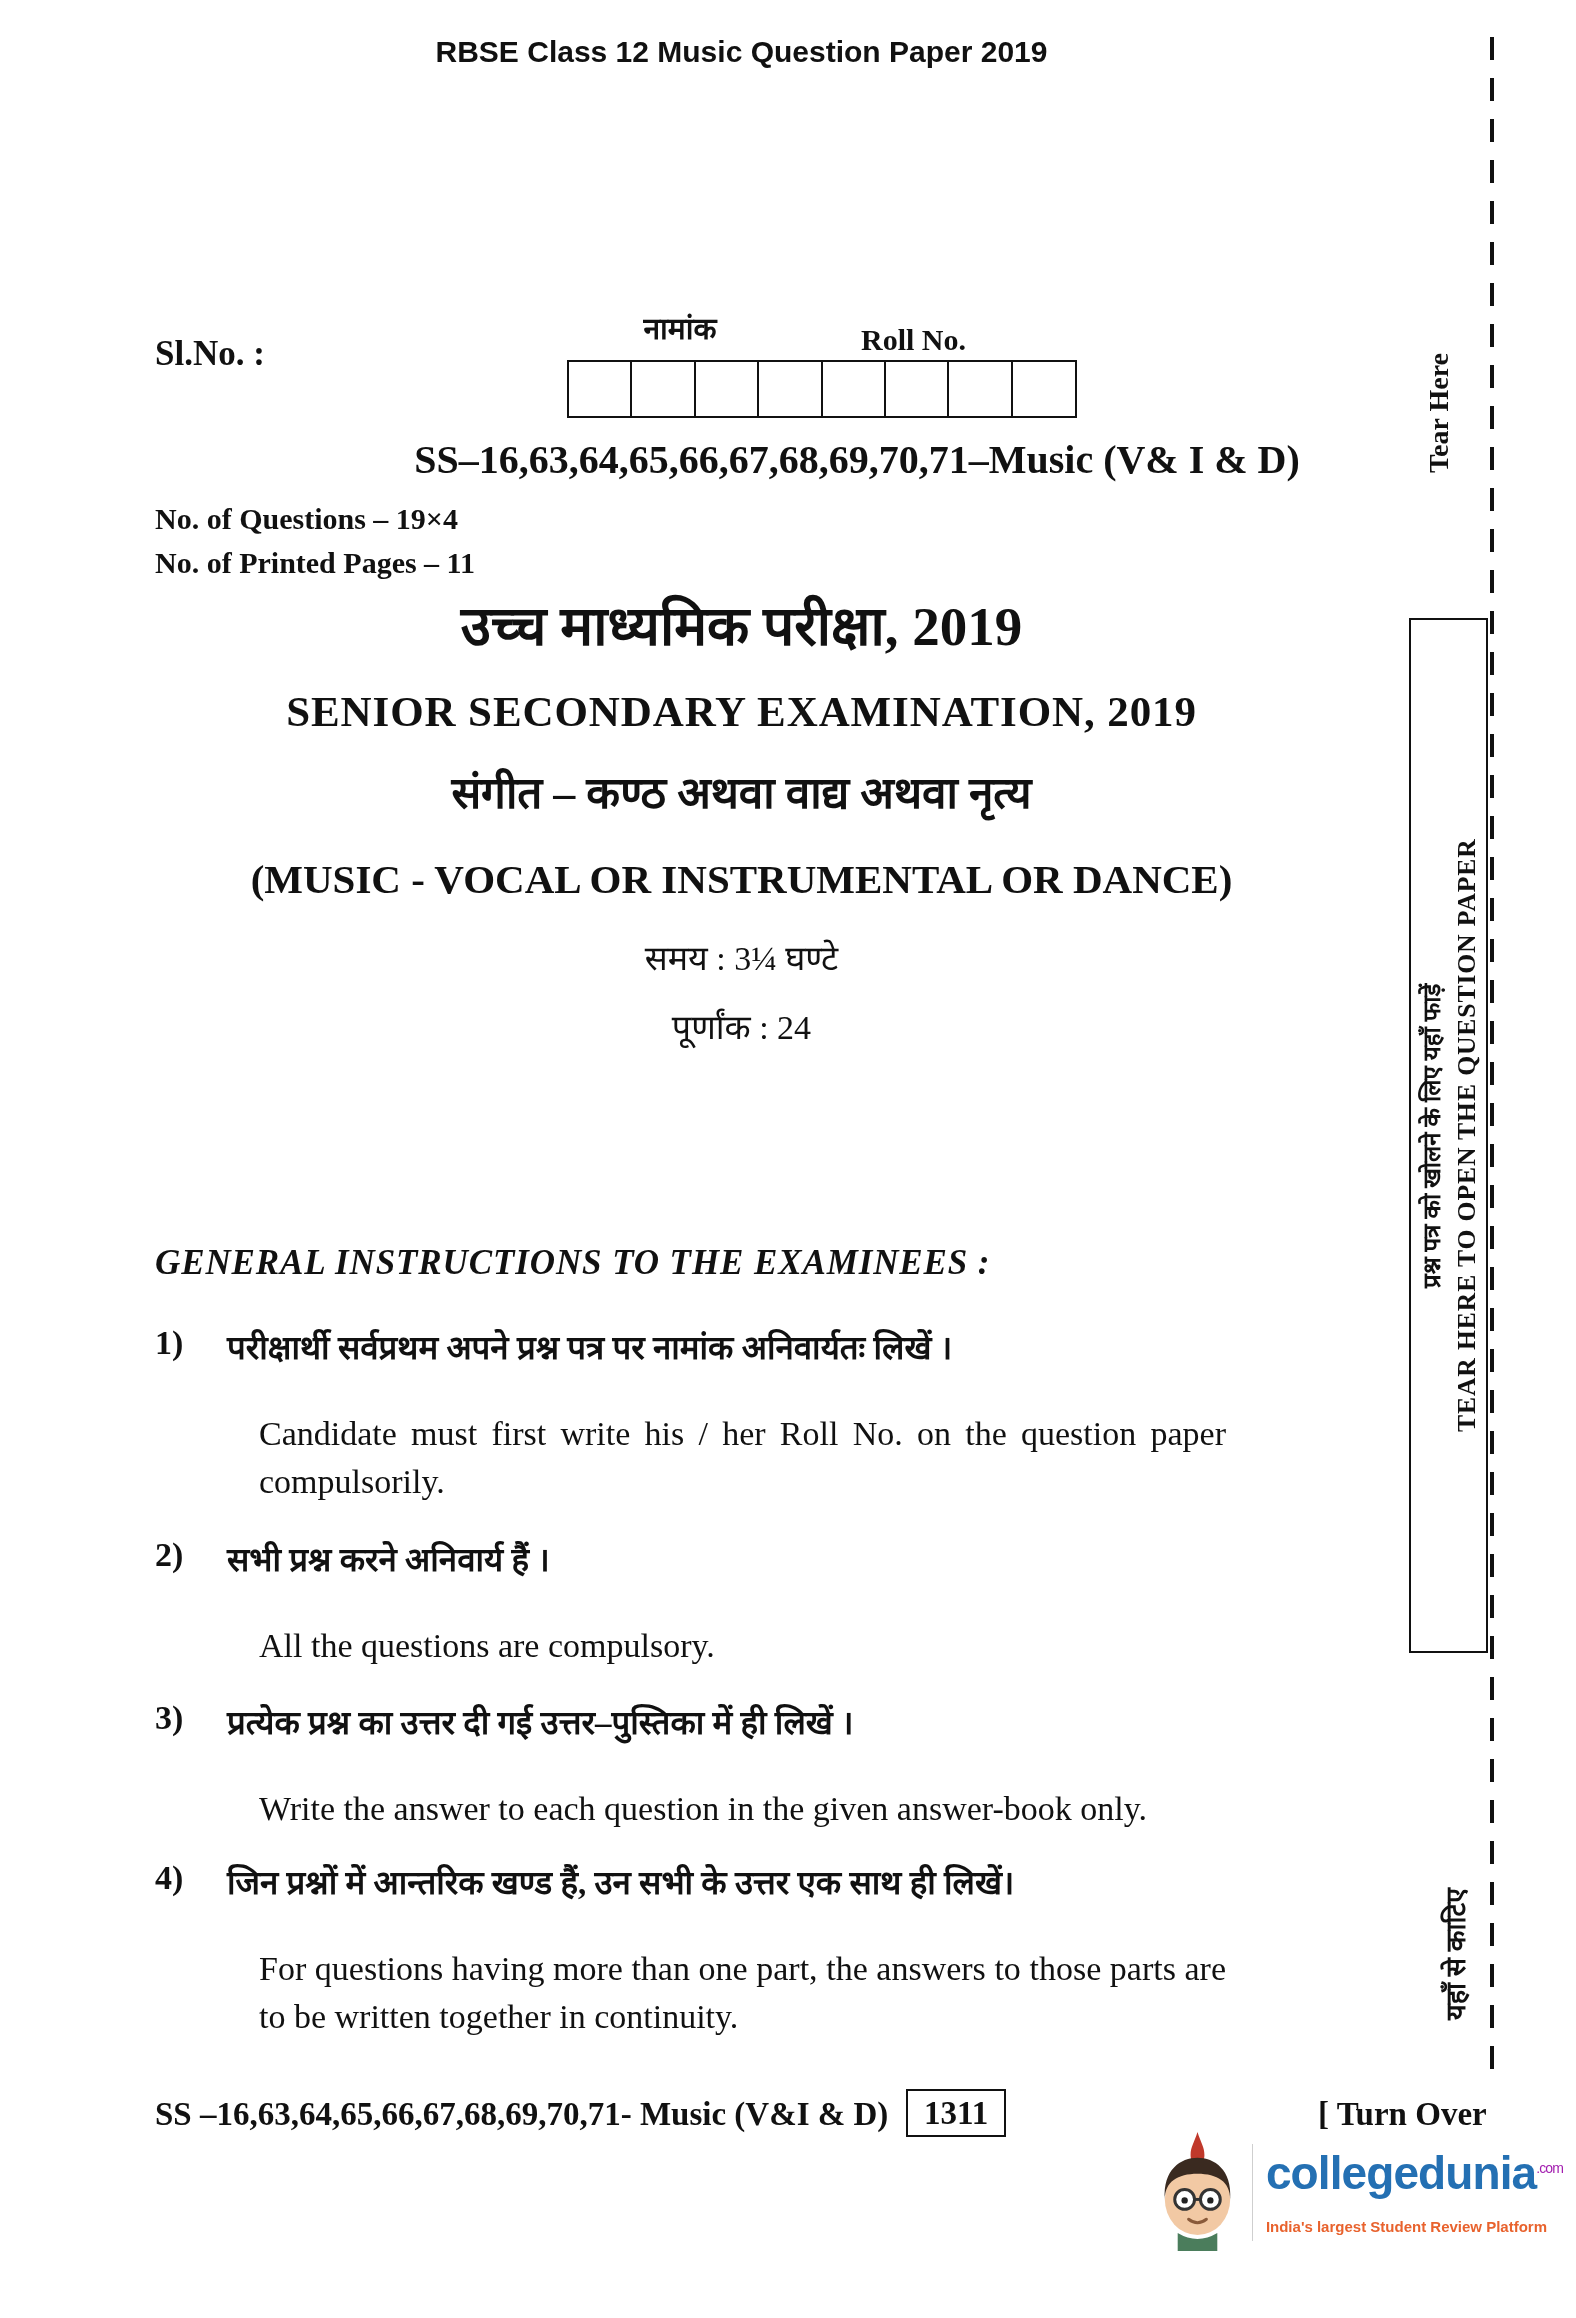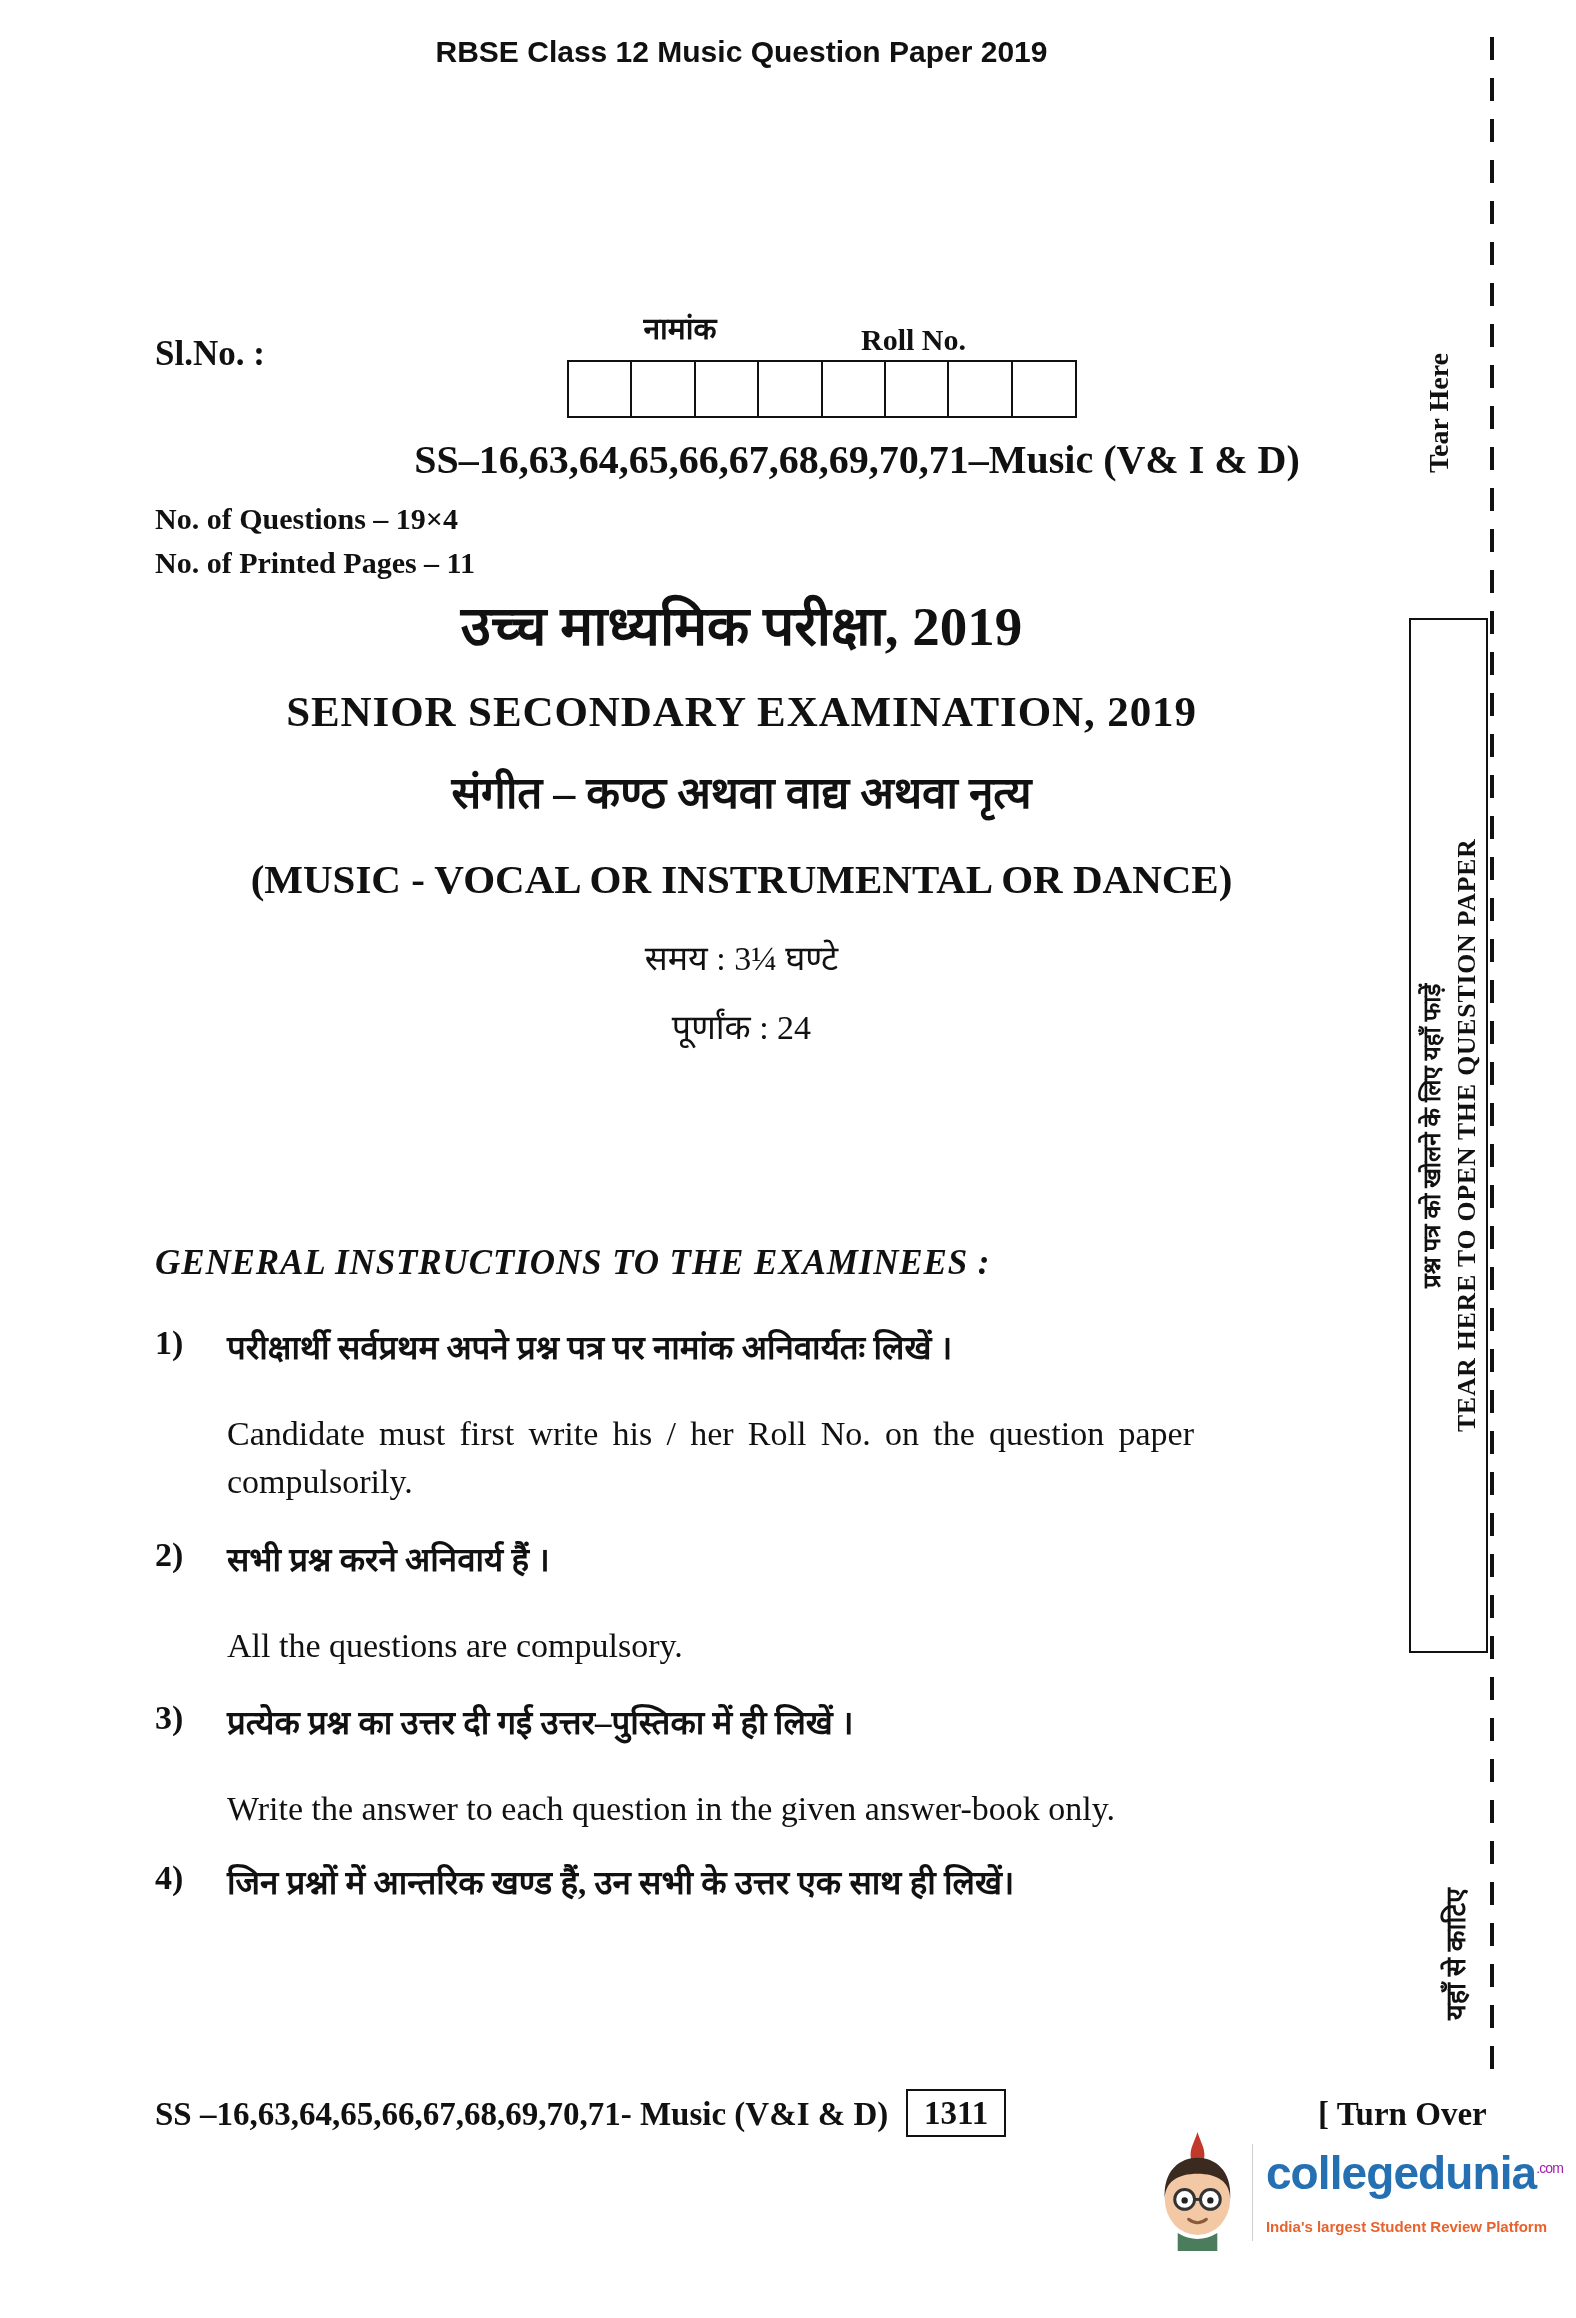--- a/index.html
+++ b/index.html
@@ -46,21 +46,21 @@
   .time-line { top:934px; font-size:34px; }
   .marks-line{ top:1003px; font-size:34px; }
 
   .instr-head-hi { top:1158px; left:155px; font-size:34px; font-weight:bold; }
   .instr-head-en { top:1243px; left:155px; font-size:35px; font-weight:bold; font-style:italic; letter-spacing:0.9px; }
 
   .instr { left:155px; width:1188px; display:flex; }
   .instr-num { width:72px; font-size:34px; font-weight:bold; flex:0 0 72px; }
   .instr-body { flex:1; }
   .instr-hi { font-size:33px; font-weight:bold; }
-  .instr-en { font-size:34px; line-height:1.42; text-align:justify; margin-top:41px; max-width:967px; }
+  .instr-en { font-size:34px; line-height:1.42; text-align:justify; margin-top:41px; max-width:967px;margin-left:32px; }
   .i1 { top:1324px; } .i2 { top:1536px; } .i3 { top:1699px; } .i4 { top:1859px; }
 
   .footer-code { top:2096px; left:155px; font-size:33px; font-weight:bold; }
   .footer-num  { top:2089px; left:906px; border:2.6px solid #111; font-size:33px; font-weight:bold; padding:3.5px 16px; }
   .turn-over   { top:2096px; left:1282px; font-size:33px; font-weight:bold;margin-left:36px; }
 
   .dash-line {
     top:37px; left:1490px; width:3.5px; height:2048px;
     background:repeating-linear-gradient(to bottom, #111 0 23px, transparent 23px 41px);
   }
@@ -146,20 +146,21 @@
     <div class="instr-body">
       <div class="instr-hi">प्रत्येक प्रश्न का उत्तर दी गई उत्तर–पुस्तिका में ही लिखें ।</div>
       <div class="instr-en">Write the answer to each question in the given answer-book only.</div>
     </div>
   </div>
 
   <div class="abs instr i4">
     <div class="instr-num">4)</div>
     <div class="instr-body">
       <div class="instr-hi">जिन प्रश्नों में आन्तरिक खण्ड हैं, उन सभी के उत्तर एक साथ ही लिखें।</div>
+      <div class="instr-en">For questions having more than one part, the answers to those parts are to be written together in continuity.</div>
     </div>
   </div>
 
   <div class="abs footer-code">SS –16,63,64,65,66,67,68,69,70,71- Music (V&amp;I &amp; D)</div>
   <div class="abs footer-num">1311</div>
   <div class="abs turn-over">[ Turn Over</div>
 
   <div class="abs dash-line"></div>
   <div class="abs vtext tear-here">Tear Here</div>
 

